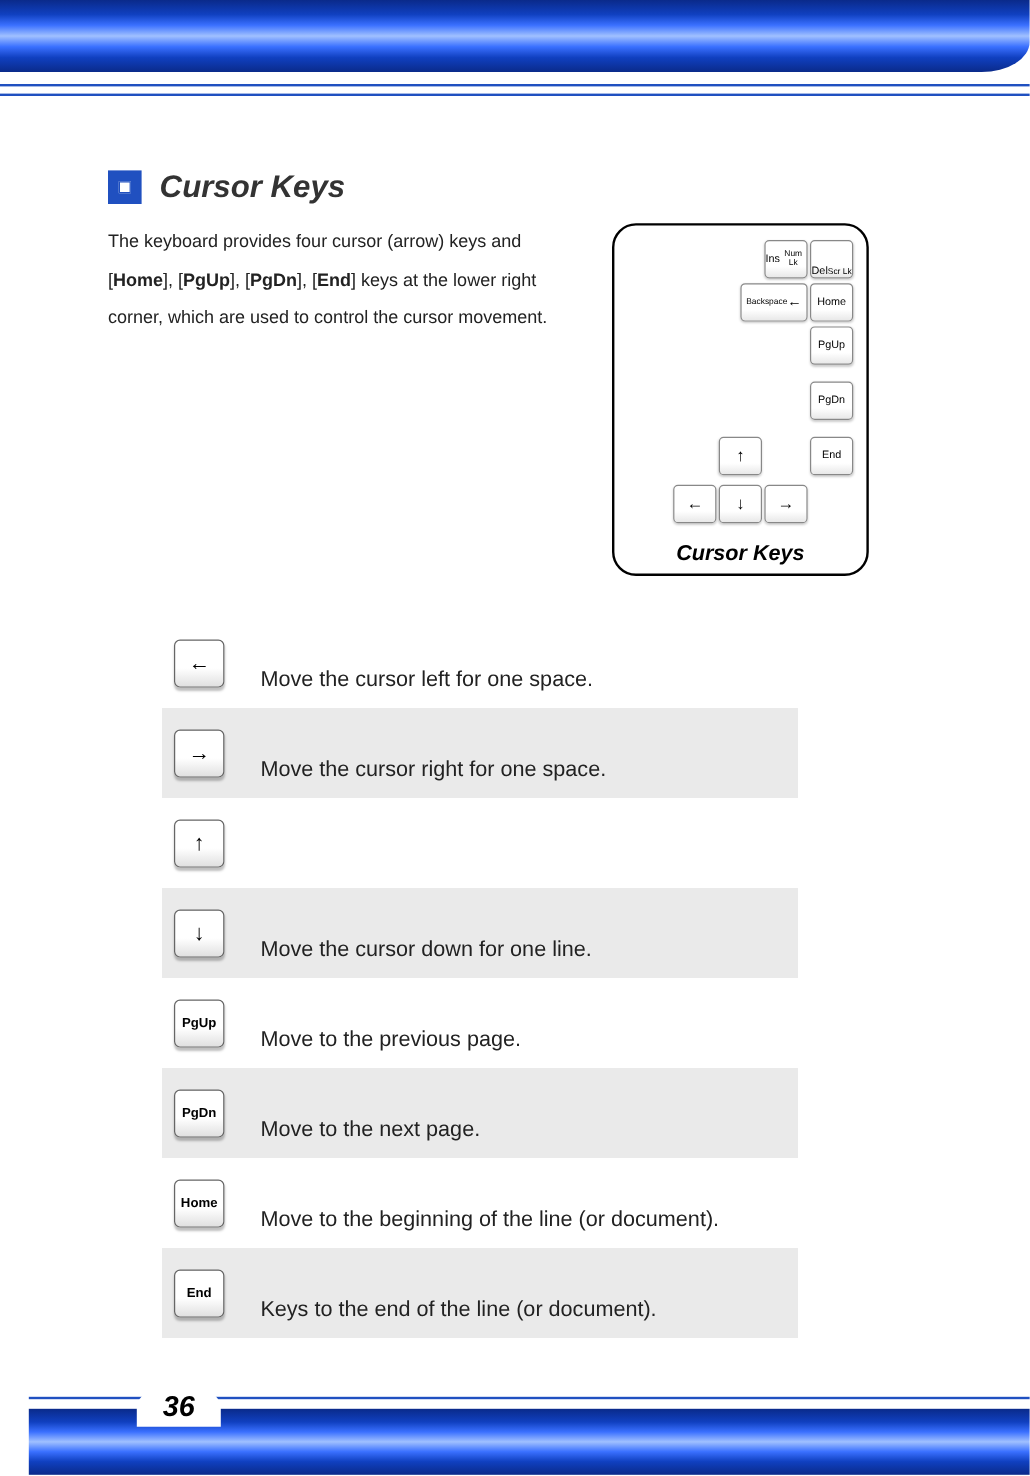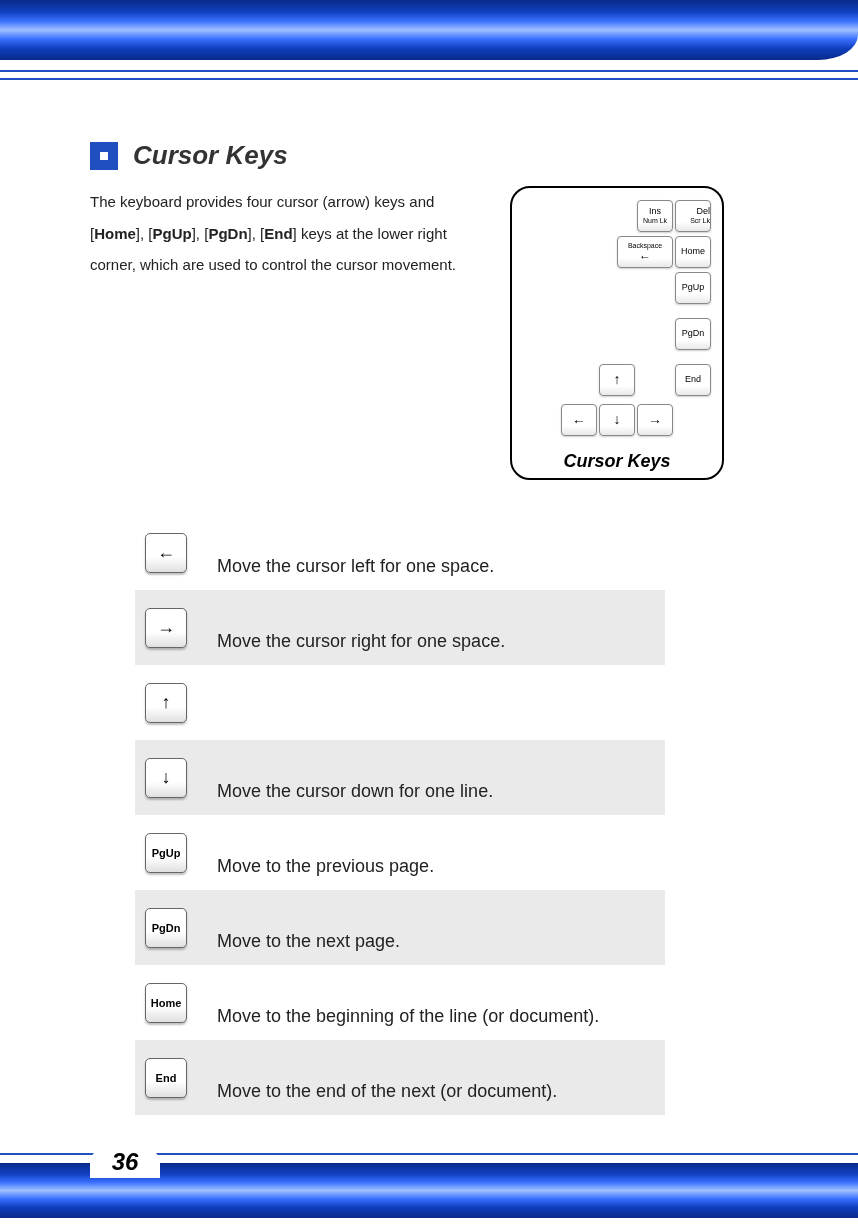--- a/index.html
+++ b/index.html
@@ -26,23 +26,24 @@
   }
   .top-line {
     height: 2px;
     background: #2050c0;
     margin-top: 10px;
   }
 
   
   .bottom-section {
     position: absolute;
-    bottom: 12px;
+    bottom: 1px;
     left: 0;
     right: 0;
+    padding-left: 24px;
   }
   .bottom-line {
     height: 2px;
     background: #2050c0;
   }
   .bottom-gradient {
     height: 55px;
     margin-top: 8px;
     background: linear-gradient(to bottom,
       #0a2a8a 0%, #1040c0 20%, #3a70ff 35%, #a0c0ff 50%,
@@ -138,21 +139,21 @@
   }
   .dk {
     position: absolute;
     border: 1px solid #888;
     border-radius: 4px;
     background: linear-gradient(to bottom, #fff 0%, #fff 70%, #e8e8e8 100%);
     box-shadow: 0 1px 2px rgba(0,0,0,0.2);
     font-size: 9px;
     text-align: center;
     display: flex;
-    flex-direction: column;
+    flex-direction: row;
     align-items: center;
     justify-content: center;
     line-height: 1.1;
   }
   .dk.arrow { font-size: 14px; font-weight: bold; }
   .dk .sub { font-size: 7px; }
 
   
   .key-table {
     margin-top: 35px;
@@ -269,21 +270,21 @@
     <div class="key-row shaded">
       <div class="keycap">PgDn</div>
       <div class="key-desc">Move to the next page.</div>
     </div>
     <div class="key-row">
       <div class="keycap">Home</div>
       <div class="key-desc">Move to the beginning of the line (or document).</div>
     </div>
     <div class="key-row shaded">
       <div class="keycap">End</div>
-      <div class="key-desc">Move to the end of the next (or document).</div>
+      <div class="key-desc">Keys to the end of the line (or document).</div>
     </div>
   </div>
 
 </div>
 
 <div class="bottom-section">
   <div class="bottom-line"></div>
   <div style="position:relative;">
     <div class="page-number-box">36</div>
     <div class="bottom-gradient"></div>

